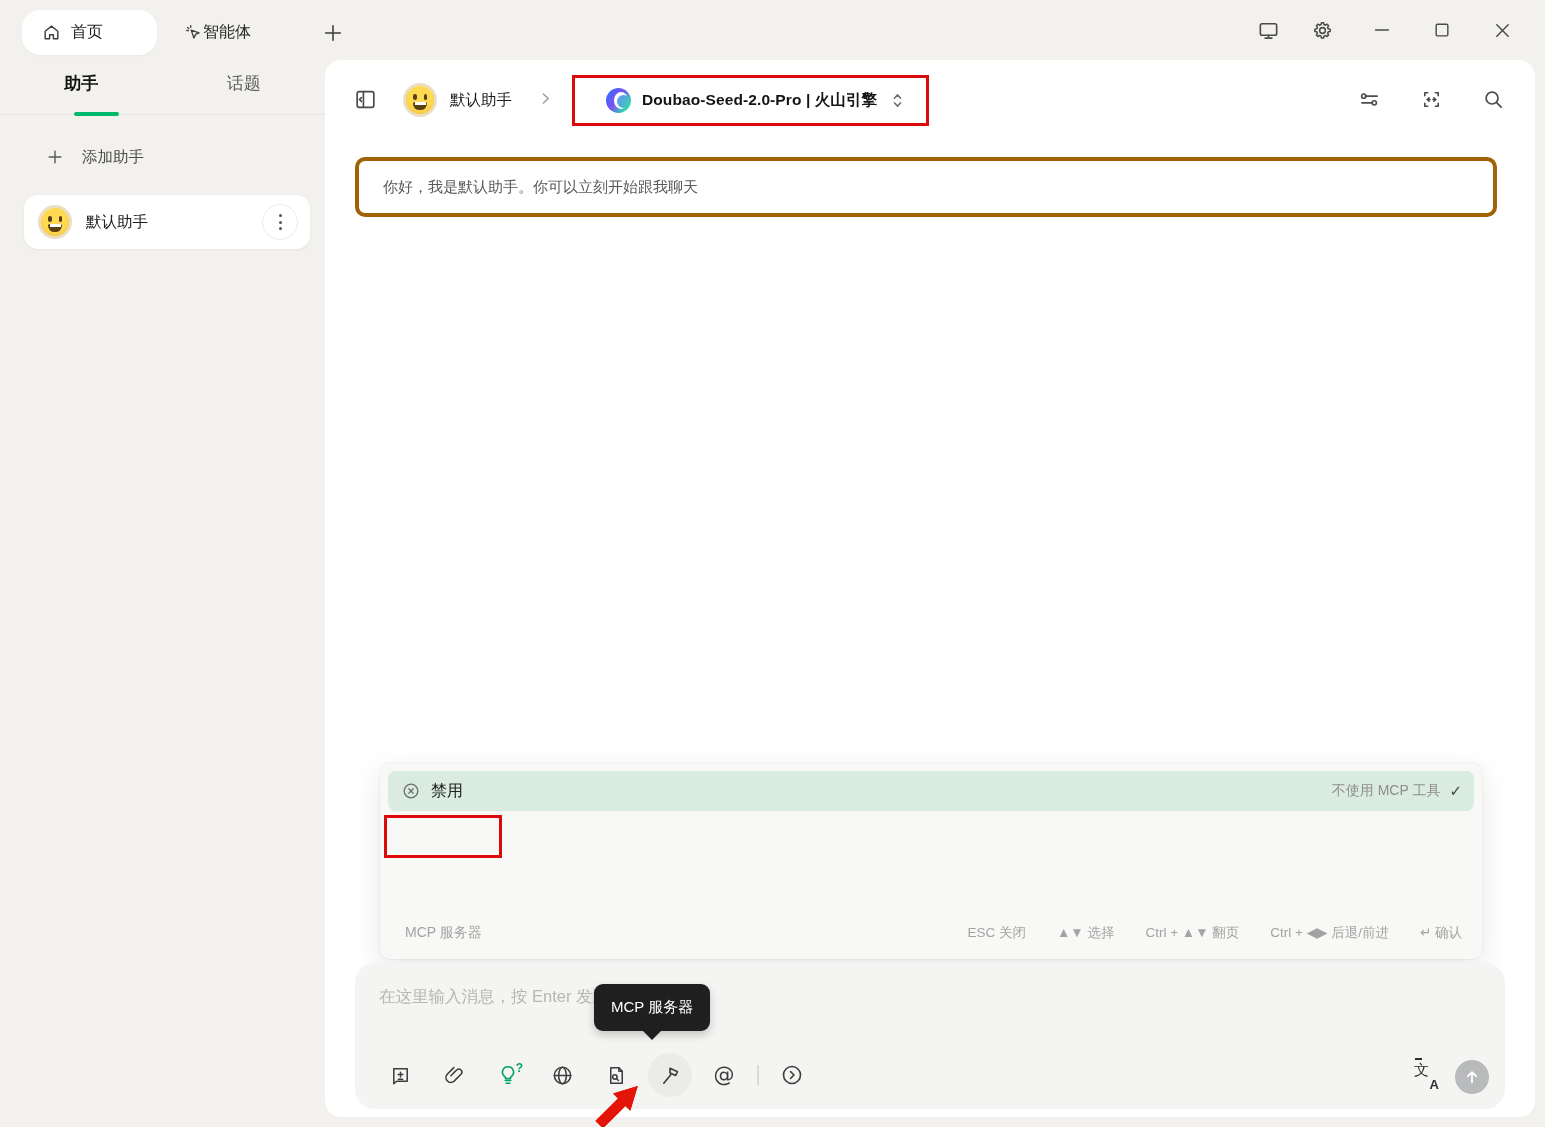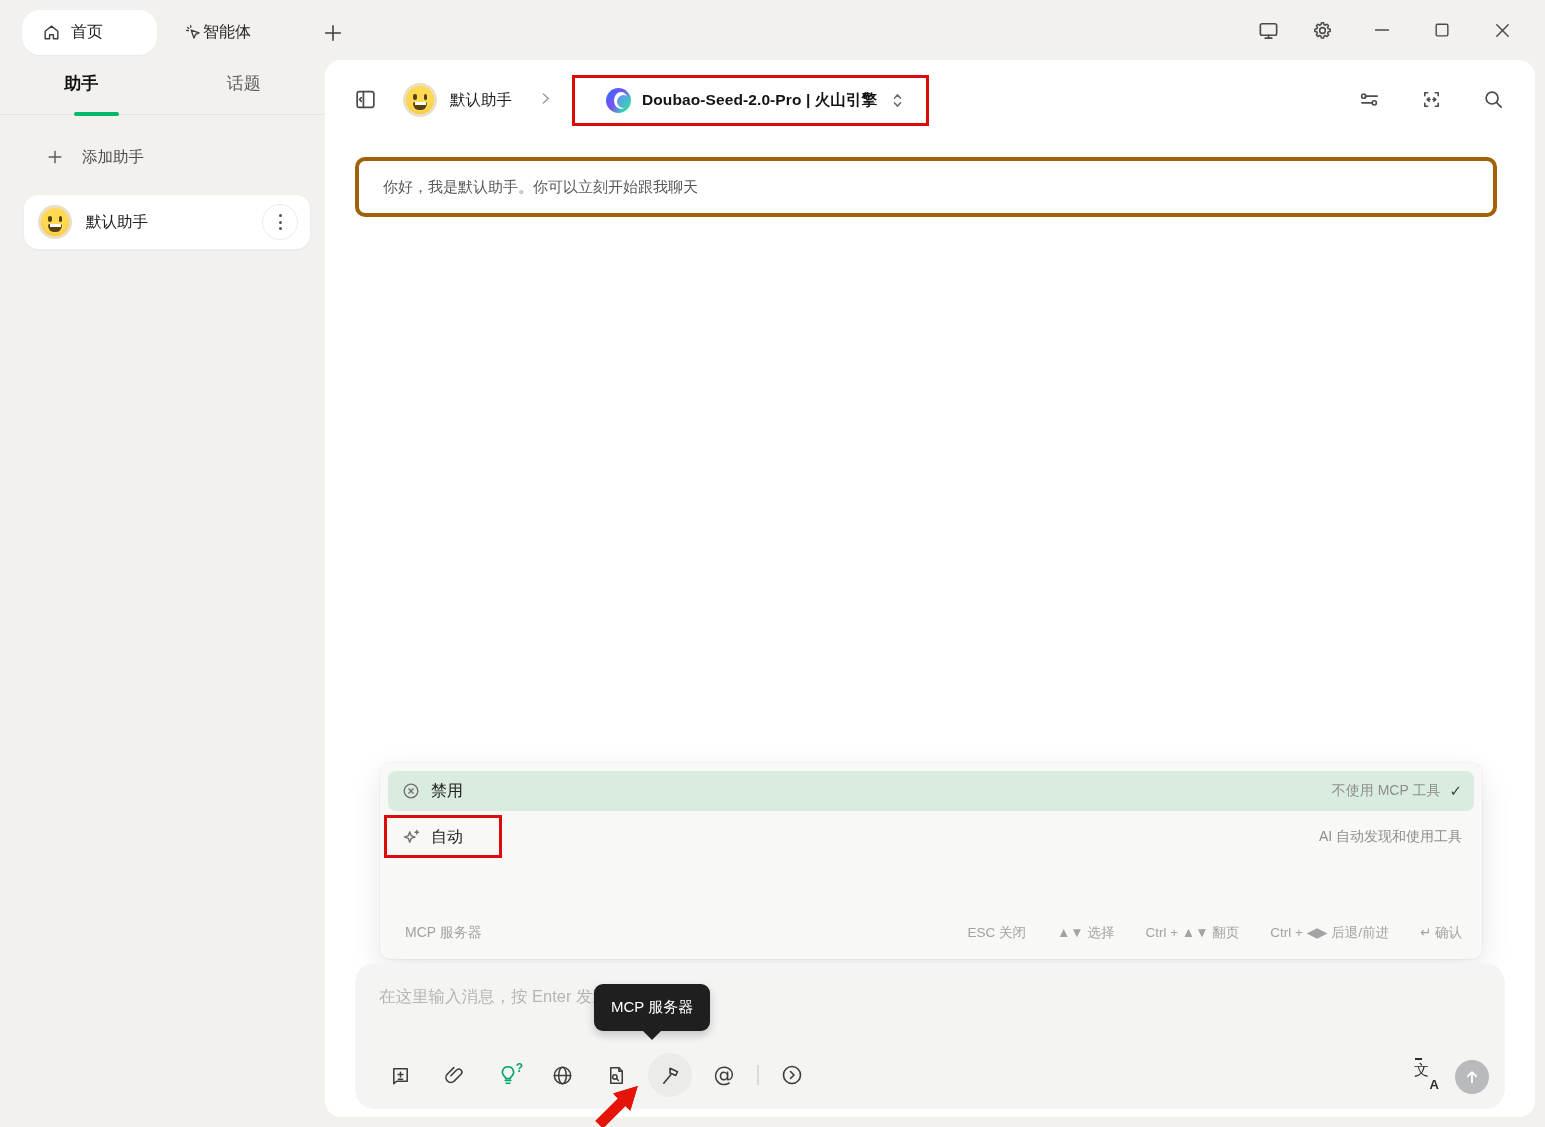--- a/index.html
+++ b/index.html
@@ -313,31 +313,20 @@
             <circle cx="12" cy="12" r="8.2"></circle>
             <path d="M9.4 9.4l5.2 5.2M14.6 9.4l-5.2 5.2"></path>
           </svg>
       </span>
       <span class="lbl">禁用</span>
       <span class="spacer"></span>
       <span class="hint">不使用 MCP 工具</span>
       <span class="hint-check">✓</span>
     </div>
 
-    <div class="mcp-row row-auto">
-      <span class="ic">
-        <svg width="21" height="21" viewBox="0 0 24 24" fill="none" stroke="#6f6f6f" stroke-width="1.6" stroke-linecap="round" stroke-linejoin="round">
-            <path d="M10 5.5l1.6 4.4 4.4 1.6-4.4 1.6L10 17.5l-1.6-4.4L4 11.5l4.4-1.6z"></path>
-            <path d="M18 4v4M16 6h4"></path>
-          </svg>
-      </span>
-      <span class="lbl">自动</span>
-      <span class="spacer"></span>
-      <span class="hint">AI 自动发现和使用工具</span>
-    </div>
 
 
     <div class="auto-redbox"></div>
 
     <div class="mcp-footer">
       <span class="title">MCP 服务器</span>
       <span class="spacer"></span>
       <span class="sc">ESC 关闭</span>
       <span class="sc">▲▼ 选择</span>
       <span class="sc">Ctrl + ▲▼ 翻页</span>

